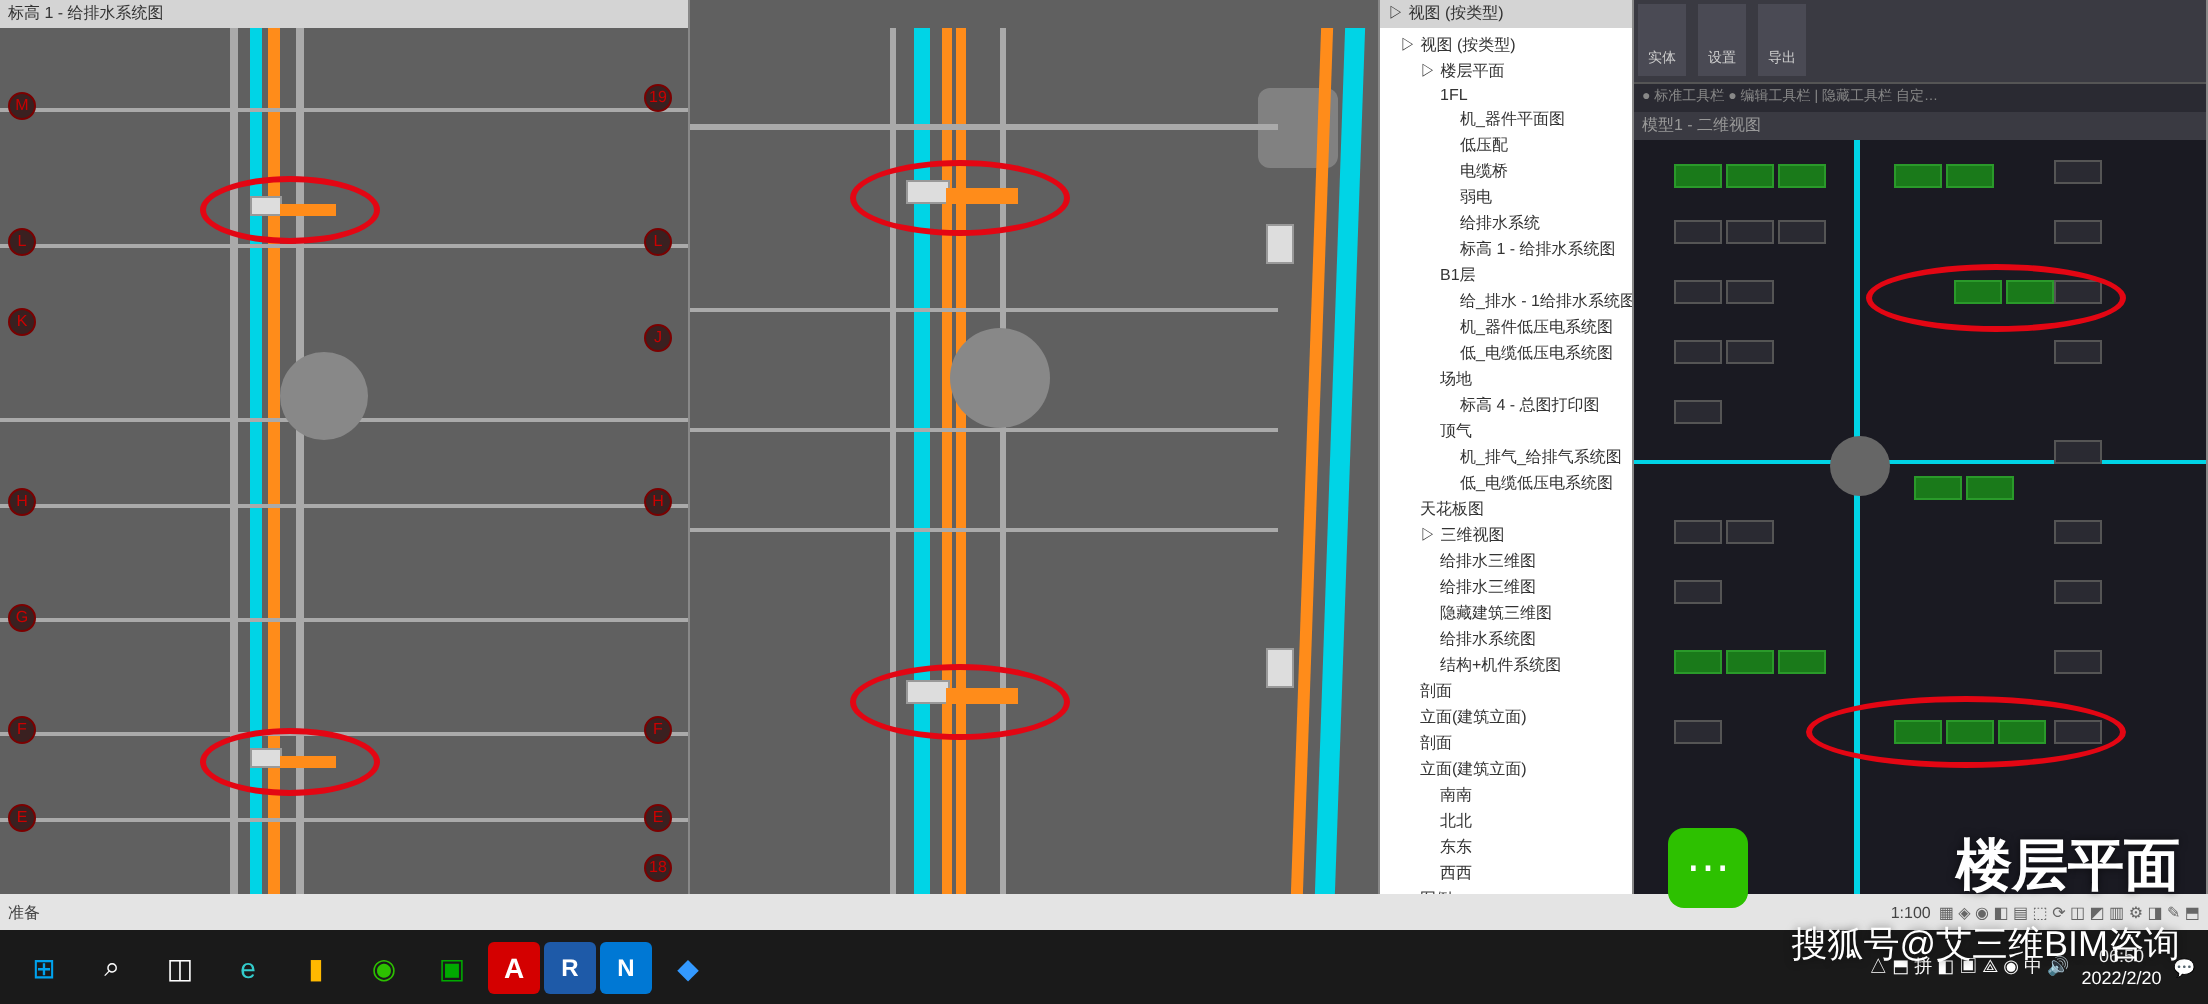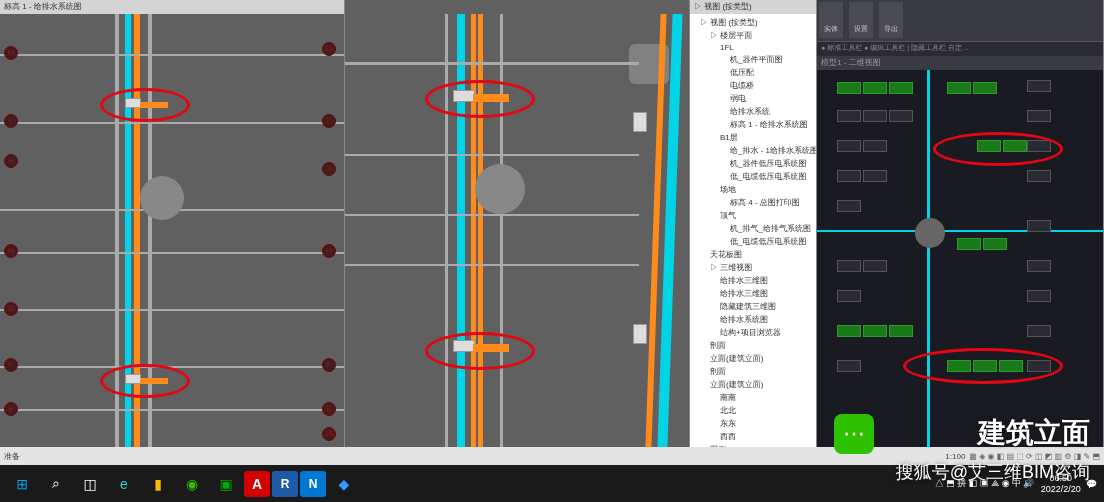--- a/index.html
+++ b/index.html
@@ -134,21 +134,21 @@
         <div class="tree-item l4">标高 4 - 总图打印图</div>
         <div class="tree-item l3">顶气</div>
         <div class="tree-item l4">机_排气_给排气系统图</div>
         <div class="tree-item l4">低_电缆低压电系统图</div>
         <div class="tree-item l2">天花板图</div>
         <div class="tree-item l2">▷ 三维视图</div>
         <div class="tree-item l3">给排水三维图</div>
         <div class="tree-item l3">给排水三维图</div>
         <div class="tree-item l3">隐藏建筑三维图</div>
         <div class="tree-item l3">给排水系统图</div>
-        <div class="tree-item l3">结构+项目浏览器</div>
+        <div class="tree-item l3">结构+机件系统图</div>
         <div class="tree-item l2">剖面</div>
         <div class="tree-item l2">立面(建筑立面)</div>
         <div class="tree-item l2">剖面</div>
         <div class="tree-item l2">立面(建筑立面)</div>
         <div class="tree-item l3">南南</div>
         <div class="tree-item l3">北北</div>
         <div class="tree-item l3">东东</div>
         <div class="tree-item l3">西西</div>
         <div class="tree-item l2">图例</div>
       </div>
@@ -231,14 +231,14 @@
     <span>△ ⬒ 拼 ◧ ▣ ⟁ ◉ 中 🔊</span>
     <div style="text-align:center;line-height:11px">
       <div>06:50</div>
       <div>2022/2/20</div>
     </div>
     <span>💬</span>
   </div>
 </div>
 
 <div class="wechat-icon">⋯</div>
-<div class="watermark">建筑立面</div>
+<div class="watermark">楼层平面</div>
 <div class="watermark2">搜狐号@艾三维BIM咨询</div>
 
 </body></html>

